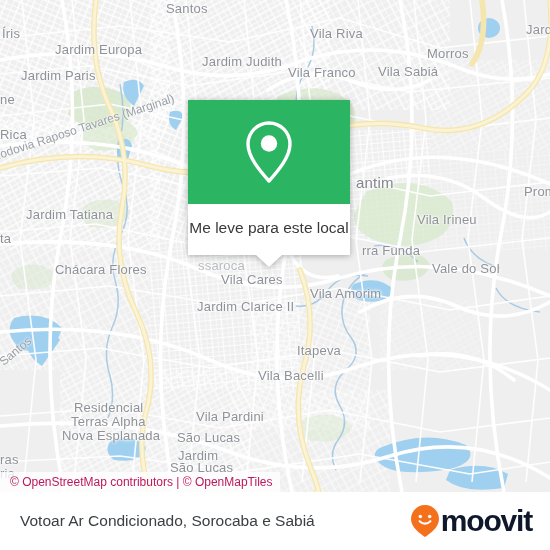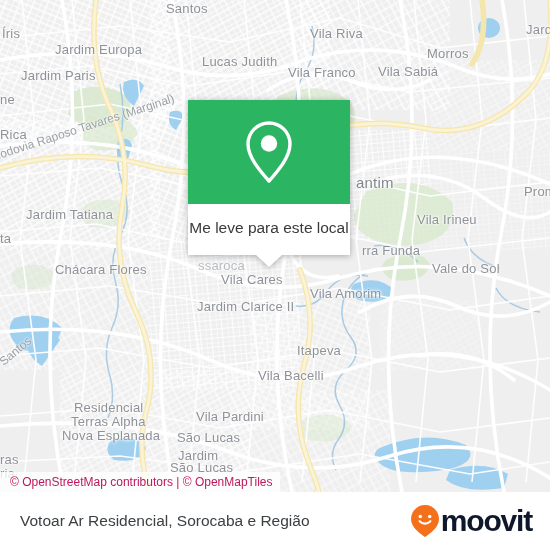--- a/index.html
+++ b/index.html
@@ -245,21 +245,21 @@
       </g>
     </svg>
 
     <div id="place-labels">
         <div class="map-label md" style="left: 2px; top: 26px;">Íris</div>
         <div class="map-label md" style="left: 166px; top: 1px;">Santos</div>
         <div class="map-label md" style="left: 310px; top: 26px;">Vila Riva</div>
         <div class="map-label md" style="left: 427px; top: 46px;">Morros</div>
         <div class="map-label md" style="left: 526px; top: 22px;">Jardi</div>
         <div class="map-label md" style="left: 55px; top: 42px;">Jardim Europa</div>
-        <div class="map-label md" style="left: 202px; top: 54px;">Lucas Judith</div>
+        <div class="map-label md" style="left: 202px; top: 54px;">Jardim Judith</div>
         <div class="map-label md" style="left: 288px; top: 65px;">Vila Franco</div>
         <div class="map-label md" style="left: 378px; top: 64px;">Vila Sabiá</div>
         <div class="map-label md" style="left: 21px; top: 68px;">Jardim Paris</div>
         <div class="map-label md" style="left: 0px; top: 92px;">ne</div>
         <div class="map-label md" style="left: 0px; top: 127px;">Rica</div>
         <div class="map-label md" style="left: 26px; top: 207px;">Jardim Tatiana</div>
         <div class="map-label md" style="left: 0px; top: 231px;">ta</div>
         <div class="map-label lg" style="left: 356px; top: 174px;">antim</div>
         <div class="map-label md" style="left: 524px; top: 184px;">Prom</div>
         <div class="map-label md" style="left: 417px; top: 212px;">Vila Irineu</div>
@@ -300,21 +300,21 @@
       </svg>
     </div>
     <div id="popup-body">
       <div id="popup-text">Me leve para este local</div>
     </div>
     <div id="popup-arrow"></div>
   </div>
 
   <div id="bottom-bar">
 
-    <div id="bottom-title">Votoar Ar Residencial, Sorocaba e Região</div>
+    <div id="bottom-title">Votoar Ar Condicionado, Sorocaba e Sabiá</div>
 
     <div id="brand">
       <svg width="30" height="34" viewBox="0 0 30 34" style="margin-right:1px;">
         <path d="M15 1 C7.3 1 1 7.3 1 15 C1 23.5 10.5 30 15 33 C19.5 30 29 23.5 29 15 C29 7.3 22.7 1 15 1 Z" fill="#f4701b"></path>
         <circle cx="10.3" cy="12.4" r="1.75" fill="#ffffff"></circle>
         <circle cx="19.7" cy="12.4" r="1.75" fill="#ffffff"></circle>
         <path d="M9.6 17.2 q5.4 5 10.8 0" fill="none" stroke="#ffffff" stroke-width="2.1" stroke-linecap="round"></path>
       </svg>
       <span id="brand-text">moovit</span>
     </div>

